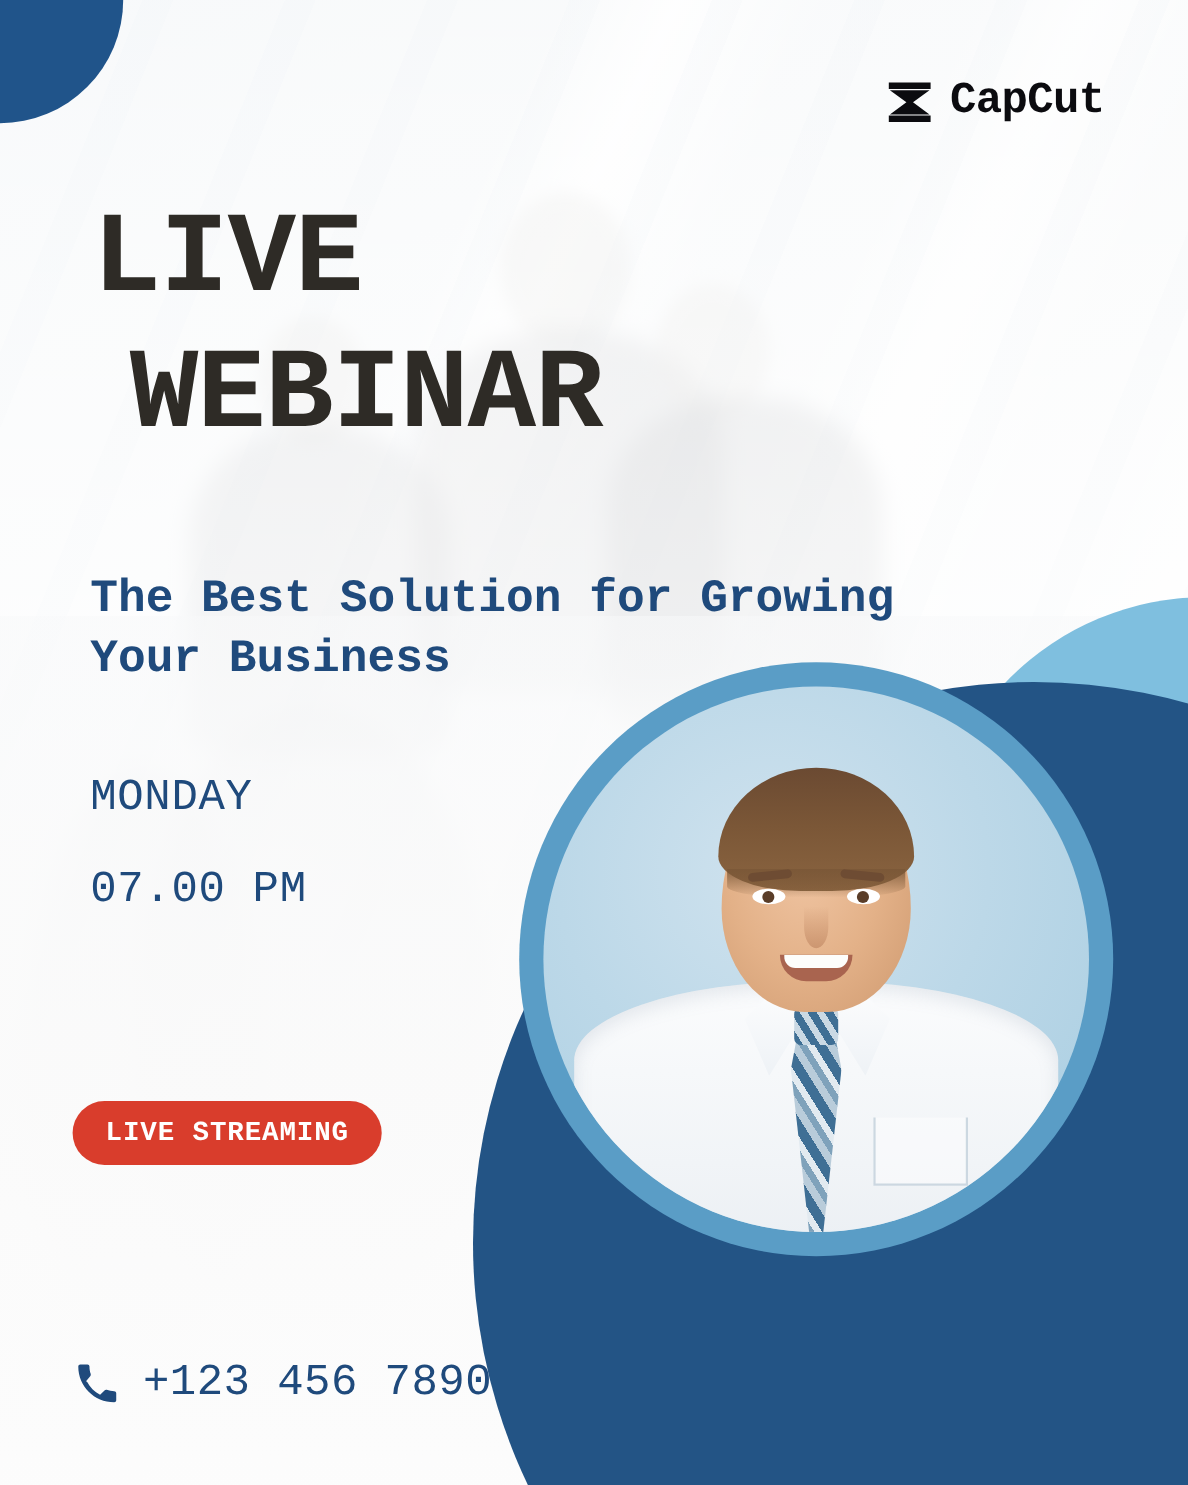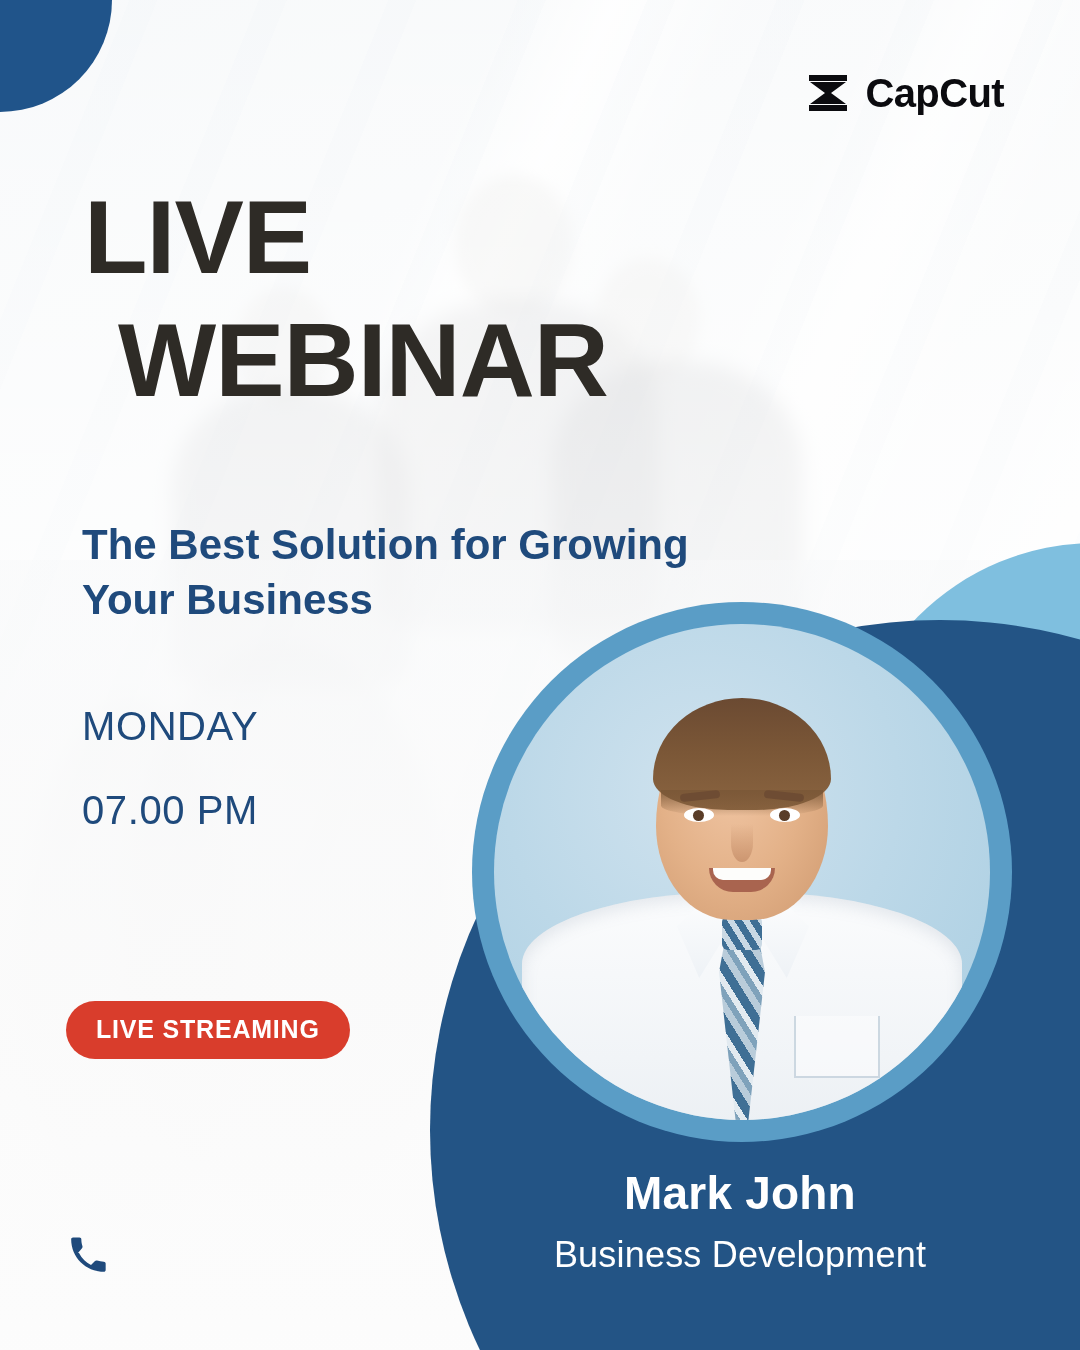--- a/index.html
+++ b/index.html
@@ -8,20 +8,21 @@
     font-family: "Liberation Sans", sans-serif;
     background:#ffffff;
   }
 
   #poster {
     position:relative;
     width:1080px;
     height:1350px;
     overflow:hidden;
     background:#f4f6f7;
+    font-family:Liberation Mono, monospace;
   }
 
   
   .bg-photo {
     position:absolute; inset:0;
     background:
       
       linear-gradient(115deg, rgba(255,255,255,0) 30%, rgba(255,255,255,.85) 36%, rgba(255,255,255,0) 44%),
       linear-gradient(115deg, rgba(255,255,255,0) 52%, rgba(255,255,255,.7) 58%, rgba(255,255,255,0) 66%),
       linear-gradient(115deg, rgba(255,255,255,0) 72%, rgba(255,255,255,.6) 78%, rgba(255,255,255,0) 86%),
@@ -325,20 +326,17 @@
     <div>MONDAY</div>
     <div>07.00 PM</div>
   </div>
 
   <div class="badge">LIVE STREAMING</div>
 
   <div class="contact">
     <svg class="phone-icon" viewBox="0 0 24 24">
       <path d="M6.6 10.8c1.6 3.1 4.1 5.6 7.2 7.2l2.4-2.4c.3-.3.8-.4 1.2-.3 1.3.4 2.7.7 4.1.7.6 0 1.1.5 1.1 1.1V21c0 .6-.5 1.1-1.1 1.1C10.6 22.1 1.9 13.4 1.9 2.6 1.9 2 2.4 1.5 3 1.5h3.9c.6 0 1.1.5 1.1 1.1 0 1.4.2 2.8.7 4.1.1.4 0 .9-.3 1.2l-2.4 2.9z" fill="#1f4a7c"></path>
     </svg>
+    <span class="contact-text">+123 456 7890</span>
   </div>
 
-  <div class="speaker">
-    <div class="speaker-name">Mark John</div>
-    <div class="speaker-role">Business Development</div>
-  </div>
 
 </div>
 
 </body></html>

